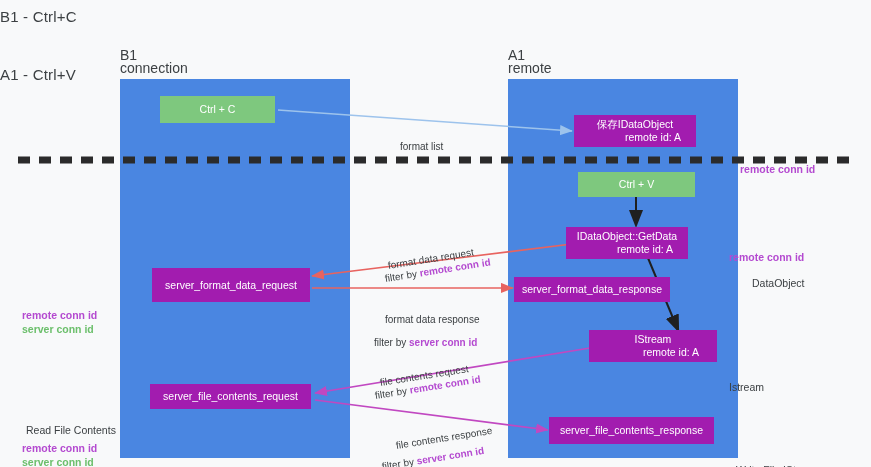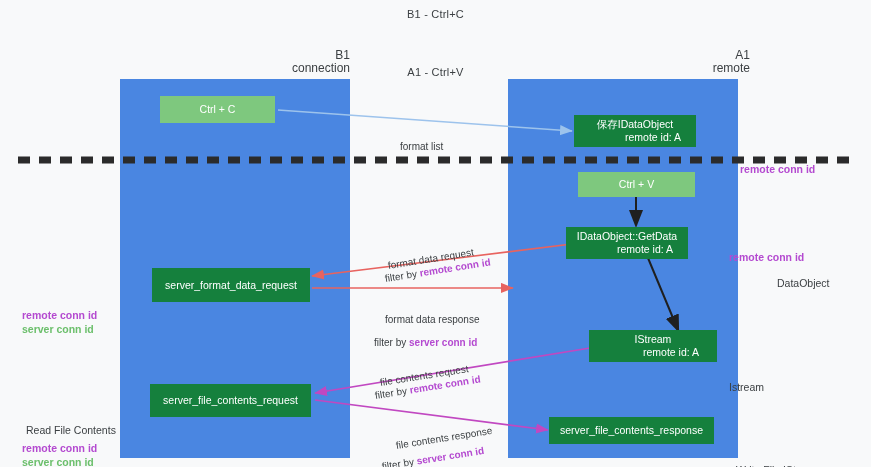--- a/index.html
+++ b/index.html
@@ -10,35 +10,35 @@
     overflow:hidden;
     position:relative;
   }
   #stage{position:absolute;left:0;top:0;width:871px;height:467px;}
   .layer{position:absolute;left:0;top:0;width:871px;height:467px;}
   #svg-layer{z-index:1;}
   #box-layer{z-index:2;}
   #label-layer{z-index:3;margin-top:39px;}
 
   .title-line{
-    position:absolute;text-align:center;width:871px;
-    color:#3c4043;font-size:11px;letter-spacing:.2px;
+    position:absolute;text-align:left;width:871px;
+    color:#3c4043;font-size:15px;letter-spacing:.2px;
   }
   .lane-head{
-    position:absolute;text-align:right;color:#3c4043;
-    font-size:12px;line-height:13px;
+    position:absolute;text-align:left;color:#3c4043;
+    font-size:14px;line-height:13px;
   }
 
   .node{
     position:absolute;box-sizing:border-box;
     display:flex;flex-direction:column;align-items:center;justify-content:center;
     color:#ffffff;font-size:10.5px;line-height:13px;text-align:left;
   }
   .node.green{background:#7ec87e;}
-  .node.orange{background:#15803d;}
+  .node.orange{background:#a21caf;}
   .node .l2{font-size:10.5px;padding-left:36px;}
 
   .edge-label{
     position:absolute;font-size:10px;color:#3c4043;white-space:nowrap;
   }
   .edge-label.tilt{transform:rotate(-9deg);transform-origin:left center;}
   .edge-label .rc{color:#b44ad0;font-weight:bold;}
   .edge-label .sc{color:#b44ad0;font-weight:bold;}
 
   .side-label{
@@ -53,21 +53,21 @@
 
 <div id="stage">
 
   <div class="title-line" style="top:8px;">B1 - Ctrl+C</div>
   <div class="title-line" style="top:26px;margin-top:40px;">A1 - Ctrl+V</div>
 
   <div class="lane-head" style="left:120px;top:49px;width:230px;">
     <div>B1</div>
     <div>connection</div>
   </div>
-  <div class="lane-head" style="left:520px;top:49px;width:230px;">
+  <div class="lane-head" style="left:508px;top:49px;width:230px;">
     <div>A1</div>
     <div>remote</div>
   </div>
 
   <svg class="layer" id="svg-layer" width="871" height="467" viewBox="0 0 871 467">
     <defs>
       <marker id="ah-blue" markerWidth="9" markerHeight="9" refX="7.5" refY="3.2" orient="auto">
         <path d="M0,0 L8,3.2 L0,6.4 z" fill="#9dc3ec"></path>
       </marker>
       <marker id="ah-red" markerWidth="9" markerHeight="9" refX="7.5" refY="3.2" orient="auto">
@@ -118,27 +118,30 @@
 
     <div class="node orange" style="left:566px;top:227px;width:122px;height:32px;">
       <div>IDataObject::GetData</div>
       <div class="l2">remote id: A</div>
     </div>
 
     <div class="node orange" style="left:152px;top:268px;width:158px;height:34px;">
       <div>server_format_data_request</div>
     </div>
 
+    <div class="node orange" style="left:514px;top:277px;width:156px;height:25px;">
+      <div>server_format_data_response</div>
+    </div>
 
     <div class="node orange" style="left:589px;top:330px;width:128px;height:32px;">
       <div>IStream</div>
       <div class="l2">remote id: A</div>
     </div>
 
-    <div class="node orange" style="left:150px;top:384px;width:161px;height:33px;">
+    <div class="node orange" style="left:150px;top:384px;width:161px;height:25px;">
       <div>server_file_contents_request</div>
     </div>
 
     <div class="node orange" style="left:549px;top:417px;width:165px;height:27px;">
       <div>server_file_contents_response</div>
     </div>
   </div>
 
   <div id="label-layer" class="layer" style="pointer-events:none;">
 
@@ -159,21 +162,21 @@
       <span>filter by </span><span class="rc">remote conn id</span>
     </div>
 
     <div class="edge-label tilt" style="left:396px;top:401px;">file contents response</div>
     <div class="edge-label tilt" style="left:382px;top:422px;">
       <span>filter by </span><span class="sc">server conn id</span>
     </div>
 
     <div class="side-label purple" style="left:740px;top:123px;">remote conn id</div>
     <div class="side-label purple" style="left:729px;top:211px;">remote conn id</div>
-    <div class="side-label plain" style="left:754px;top:237px;padding-left:23px;">DataObject</div>
+    <div class="side-label plain" style="left:729px;top:237px;padding-left:23px;">DataObject</div>
     <div class="side-label plain" style="left:729px;top:341px;">Istream</div>
     <div class="side-label plain" style="left:736px;top:424px;">Write File IStream</div>
 
     <div class="side-label purple" style="left:22px;top:269px;">remote conn id</div>
     <div class="side-label green" style="left:22px;top:283px;">server conn id</div>
 
     <div class="side-label plain" style="left:26px;top:384px;text-align:right;">Read File Contents</div>
     <div class="side-label purple" style="left:22px;top:402px;">remote conn id</div>
     <div class="side-label green" style="left:22px;top:416px;">server conn id</div>
   </div>

